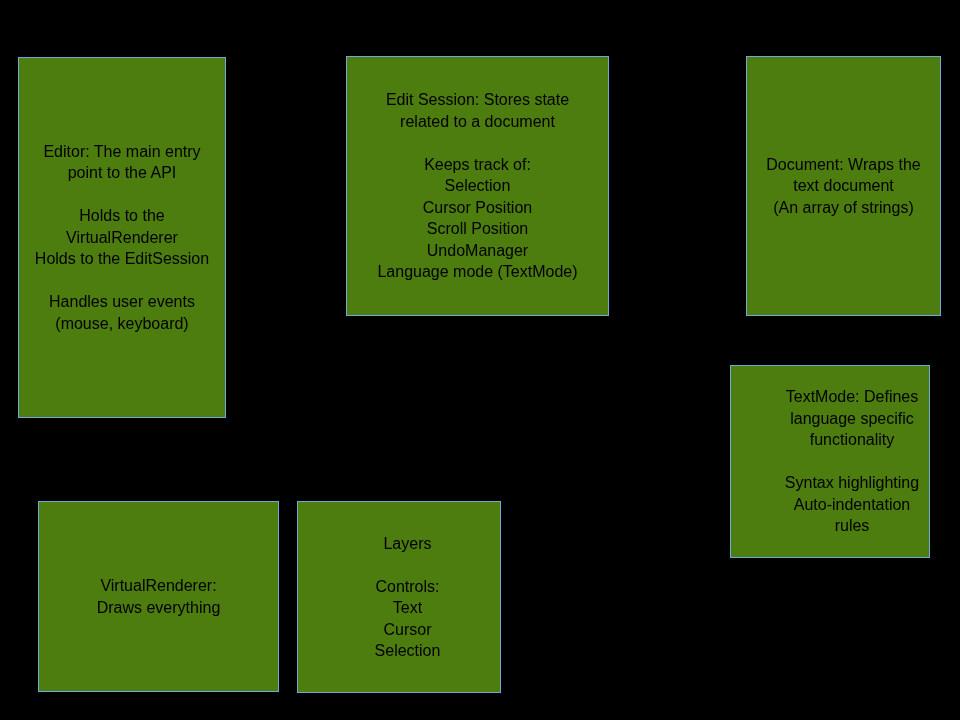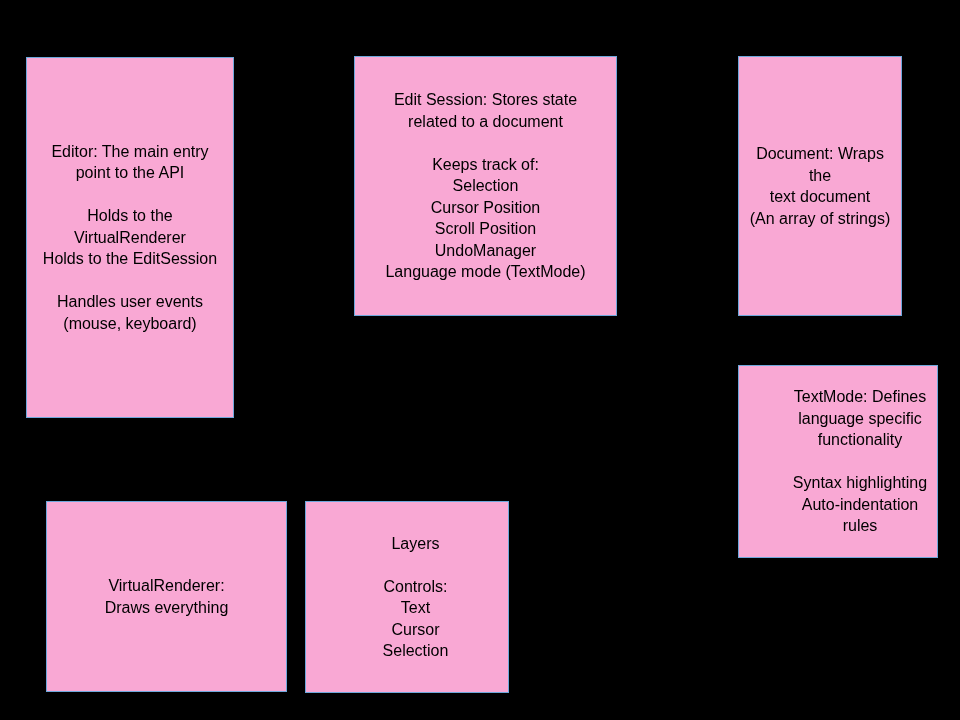--- a/index.html
+++ b/index.html
@@ -10,39 +10,38 @@
   .canvas {
     position: relative;
     width: 960px;
     height: 720px;
     background: #000000;
     overflow: hidden;
     font-family: "Liberation Sans", sans-serif;
   }
   .box {
     position: absolute;
-    background: #f9a8d4;
+    background: #4d7c0f;
     border: 1px solid #6fa8dc;
     box-sizing: border-box;
     display: flex;
     align-items: center;
     justify-content: center;
-    margin-left: 8px;
   }
   .box-text {
     white-space: pre-line;
     text-align: center;
     color: #000000;
     font-size: 16px;
     line-height: 21.5px;
     padding: 4px 6px;
   }
   .box-editor          { left: 18px;  top: 57px;  width: 208px; height: 361px; }
   .box-edit-session    { left: 346px; top: 56px;  width: 263px; height: 260px; }
-  .box-document        { left: 730px; top: 56px;  width: 164px; height: 260px; }
+  .box-document        { left: 746px; top: 56px;  width: 195px; height: 260px; }
   .box-textmode        { left: 730px; top: 365px; width: 200px; height: 193px; padding-left: 44px; }
   .box-virtualrenderer { left: 38px;  top: 501px; width: 241px; height: 191px; }
   .box-layers          { left: 297px; top: 501px; width: 204px; height: 192px; padding-left: 17px; }
 </style>
 </head>
 <body>
 
 <div class="canvas">
 
   <div class="box box-editor">

